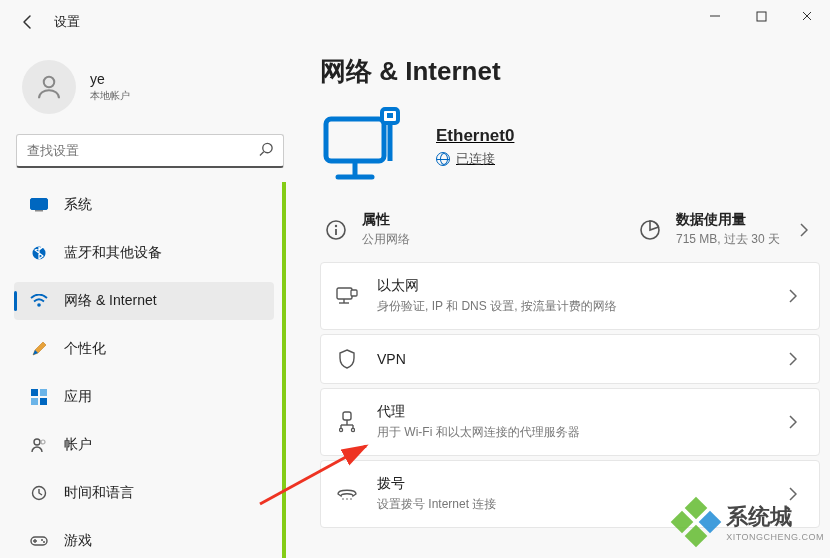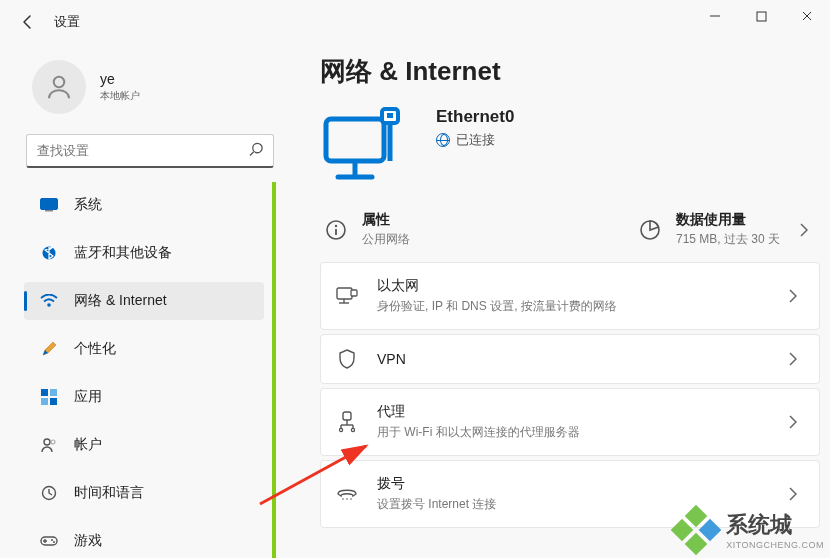--- a/index.html
+++ b/index.html
@@ -6,40 +6,40 @@
   body { width: 830px; height: 558px; background: #f8f8f8; overflow: hidden; position: relative; }
 
   .titlebar { display: flex; align-items: center; height: 44px; padding-left: 16px; }
   .titlebar .back { width: 24px; height: 24px; display:flex; align-items:center; justify-content:center; margin-right: 14px; cursor:pointer; }
   .titlebar .title { font-size: 13px; color: #222; }
   .win-controls { position: absolute; right: 0; top: 0; display: flex; }
   .win-controls div { width: 46px; height: 32px; display:flex; align-items:center; justify-content:center; cursor:pointer; }
 
   .container { display:flex; height: calc(100% - 44px); }
 
-  .sidebar { width: 300px; padding: 0 24px; display:flex; flex-direction:column; position:relative; }
+  .sidebar { width: 300px; padding: 0 14px; display:flex; flex-direction:column; position:relative; }
   .user-block { display:flex; align-items:center; gap: 14px; padding: 16px 8px 20px 8px; }
   .avatar { width: 54px; height: 54px; border-radius: 50%; background: #e8e8e8; display:flex; align-items:center; justify-content:center; }
   .user-text .name { font-size: 14px; color:#222; }
   .user-text .sub { font-size: 10px; color:#666; margin-top:2px; }
 
   .search-wrap { position:relative; margin: 0 2px 14px 2px; }
   .search { width: 100%; height: 34px; border: 1px solid #ccc; border-bottom: 2px solid #555; border-radius: 3px; padding: 0 34px 0 10px; font-size: 13px; background: #fff; }
   .search-icon { position:absolute; right:10px; top:50%; transform: translateY(-50%) scaleX(-1); }
 
   .nav { display:flex; flex-direction:column; gap: 10px; border-right: 4px solid #84cc16; padding-right: 8px; flex:1; padding-top: 4px;}
   .nav-item { display:flex; align-items:center; gap: 16px; height: 38px; padding-left: 16px; border-radius: 4px; cursor:pointer; font-size: 14px; color:#222; position:relative; }
   .nav-item.active { background: #eaeaea; }
   .nav-item.active::before { content:""; position:absolute; left:0; top:9px; bottom:9px; width:3px; background:#0067c0; border-radius: 2px; }
   .nav-icon { width:18px; height:18px; display:flex; align-items:center; justify-content:center; }
 
   .main { flex:1; padding: 10px 10px 0 20px; overflow: hidden; position:relative; }
   .page-title { font-size: 26px; font-weight: 600; color: #222; margin-bottom: 18px; }
 
-  .hero { display:flex; align-items:flex-start; gap: 26px; margin-bottom: 18px; }
+  .hero { display:flex; align-items:center; gap: 26px; margin-bottom: 18px; text-decoration: underline; }
   .hero-icon { width: 90px; height: 80px; }
   .hero-text .conn-name { font-size: 17px; font-weight:600; color:#222; }
   .hero-text .conn-status { font-size: 13px; color:#555; margin-top:4px; display:flex; align-items:center; gap:6px;}
   .globe-dot { width:14px; height:14px; border:1.5px solid #0067c0; border-radius:50%; position:relative; }
   .globe-dot::before { content:""; position:absolute; left:0; right:0; top:50%; border-top:1.5px solid #0067c0; }
   .globe-dot::after { content:""; position:absolute; top:0; bottom:0; left:50%; width:6px; margin-left:-3px; border:1.5px solid #0067c0; border-radius:50%; }
 
   .info-row { display:flex; align-items:center; padding: 6px 4px 14px 4px; gap: 12px;}
   .info-left, .info-right { display:flex; align-items:center; gap:14px; }
   .info-left { flex:1; }
@@ -49,21 +49,21 @@
   .chev { width:24px; display:flex; justify-content:center; color:#666; }
 
   .card-list { display:flex; flex-direction:column; gap: 4px; }
   .card { background:#fff; border:1px solid #e6e6e6; border-radius:4px; display:flex; align-items:center; padding: 14px 14px; gap: 18px; cursor:pointer; }
   .card .icon-col { width:24px; display:flex; justify-content:center; }
   .card .text-col { flex:1; }
   .card .title { font-size:14px; color:#222; }
   .card .sub { font-size:12px; color:#777; margin-top:3px; }
 
   .arrow-svg { position:absolute; left:250px; top:414px; pointer-events:none; z-index:50;}
-  .watermark { position:absolute; right:6px; bottom:6px; display:flex; align-items:center; gap:8px; opacity:0.9;}
+  .watermark { position:absolute; right:6px; bottom:14px; display:flex; align-items:center; gap:8px; opacity:0.9;}
   .wm-dots { position:relative; width:44px; height:44px; }
   .wm-dots div { position:absolute; width:16px; height:16px; background:#6cbf3b; transform: rotate(45deg); }
   .wm-dots .d1{ left:14px; top:0;} .wm-dots .d2{ left:0; top:14px;} .wm-dots .d3{ left:28px; top:14px; background:#2d93d9;} .wm-dots .d4{ left:14px; top:28px;}
   .wm-text { font-family: "SimHei","Microsoft YaHei"; color:#333; }
   .wm-text .big{ font-size:22px; font-weight:600;} .wm-text .small{ font-size:9px; letter-spacing:0.5px; color:#888;}
 </style>
 </head>
 <body>
 
 <div class="titlebar">

